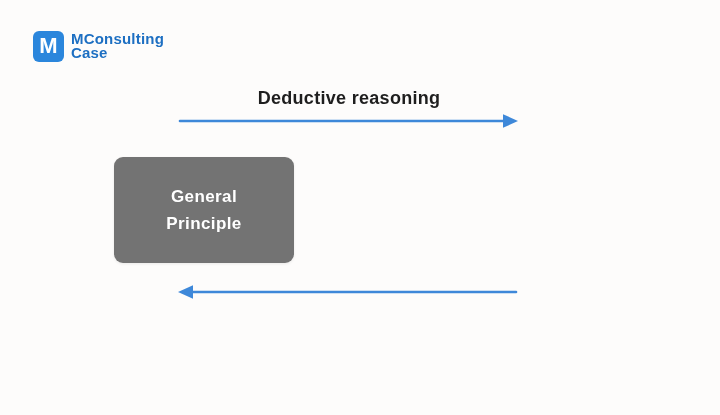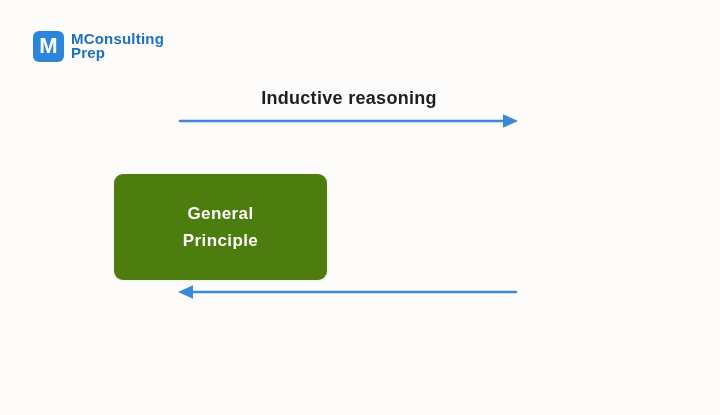--- a/index.html
+++ b/index.html
@@ -67,24 +67,24 @@
   .arrow-svg {
     position: absolute;
     display: block;
   }
   .arrow-svg.top { left: 178px; top: 110px; }
   .arrow-svg.bottom { left: 176px; top: 281px; }
 
   
   .node-box {
     position: absolute;
-    top: 174px;
-    width: 213px;
+    top: 157px;
+    width: 180px;
     height: 106px;
-    background: #4d7c0f;
+    background: #737373;
     border-radius: 9px;
     display: flex;
     align-items: center;
     justify-content: center;
     box-shadow: 0 1px 3px rgba(0,0,0,0.08);
   }
   .node-box.left  { left: 114px; }
   .node-box.right { left: 378px; }
   .node-box .box-label {
     color: #ffffff;
@@ -98,25 +98,25 @@
 </style>
 </head>
 <body>
 
 <div class="canvas">
 
   <div class="logo">
     <div class="logo-mark">M</div>
     <div class="logo-text">
       <div>MConsulting</div>
-      <div>Prep</div>
+      <div>Case</div>
     </div>
   </div>
 
-  <div class="arrow-label top">Inductive reasoning</div>
+  <div class="arrow-label top">Deductive reasoning</div>
 
   <svg class="arrow-svg top" width="342" height="22" viewBox="0 0 342 22">
     <line x1="2" y1="11" x2="326" y2="11" stroke-width="2.6" stroke-linecap="round" stroke="#3e88d9"></line>
     <polygon points="325,4.2 340,11 325,17.8" fill="#3e88d9"></polygon>
   </svg>
 
   <div class="node-box left">
     <div class="box-label">General
 Principle</div>
   </div>

